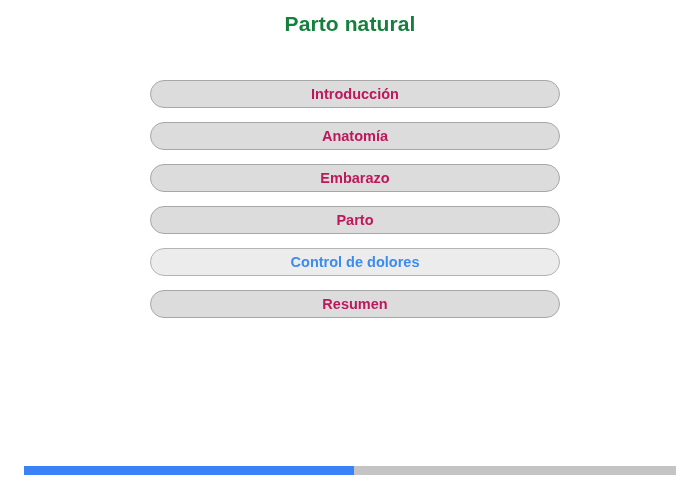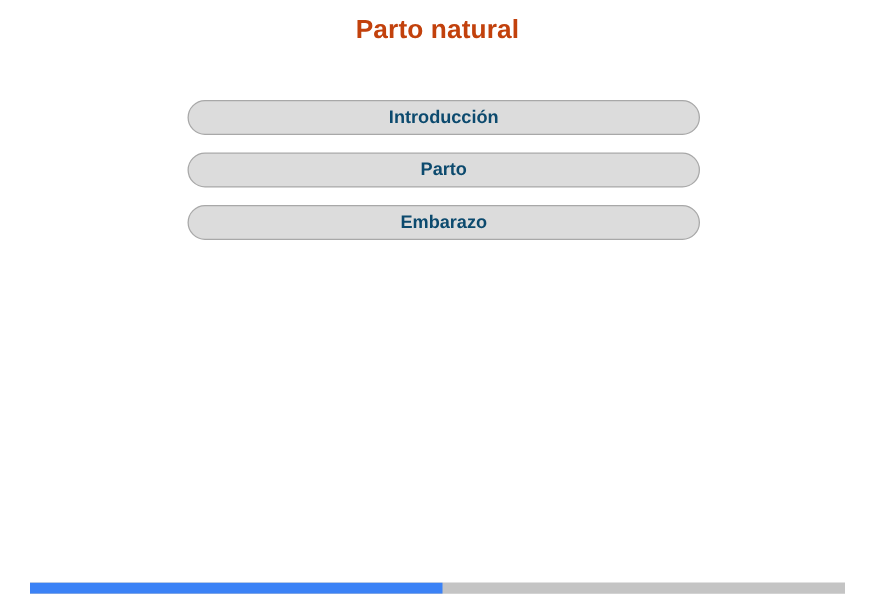--- a/index.html
+++ b/index.html
@@ -24,42 +24,42 @@
 
   
   .title {
     position: absolute;
     top: 10px;
     left: 0;
     width: 700px;
     text-align: center;
     font-size: 21px;
     font-weight: bold;
-    color: #c2410c;
+    color: #15803d;
     letter-spacing: 0.1px;
     line-height: 28px;
   }
 
   
   .menu {
     position: absolute;
     top: 80px;
     left: 150px;
     width: 410px;
   }
 
   .menu-item {
     box-sizing: border-box;
     width: 410px;
     height: 28px;
     margin-bottom: 14px;
     border: 1px solid #a8a8a8;
     border-radius: 14px;
     background: #dcdcdc;
-    color: #0c4a6e;
+    color: #be185d;
     font-size: 14.5px;
     font-weight: bold;
     text-align: center;
     line-height: 26px;
     cursor: pointer;
     user-select: none;
     overflow: hidden;
     white-space: nowrap;
   }
 
@@ -91,21 +91,24 @@
 </style>
 </head>
 <body>
 
 <div class="page">
 
   <div class="title">Parto natural</div>
 
   <div class="menu">
       <div class="menu-item">Introducción</div>
+      <div class="menu-item">Anatomía</div>
+      <div class="menu-item">Embarazo</div>
       <div class="menu-item">Parto</div>
-      <div class="menu-item">Embarazo</div>
+      <div class="menu-item active">Control de dolores</div>
+      <div class="menu-item">Resumen</div>
     </div>
 
   <div class="progress-track">
     <div class="progress-fill" style="width: 50.6%;"></div>
   </div>
 
 </div>
 
 </body></html>

